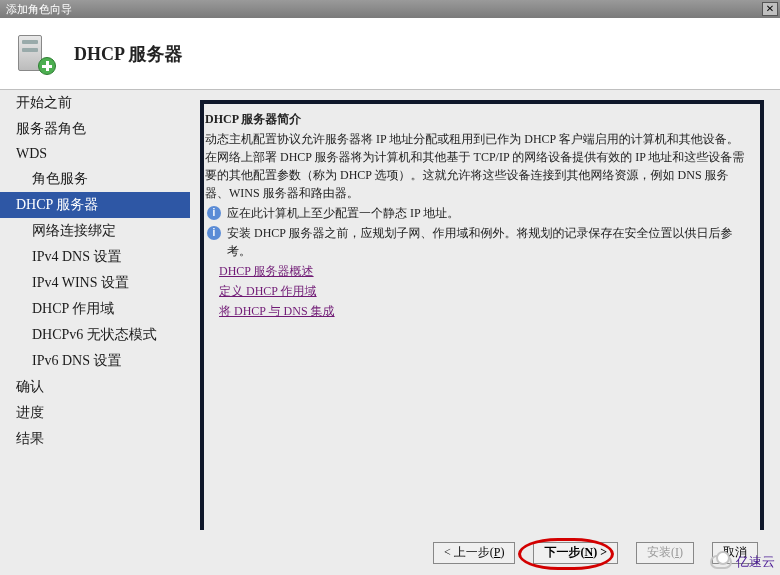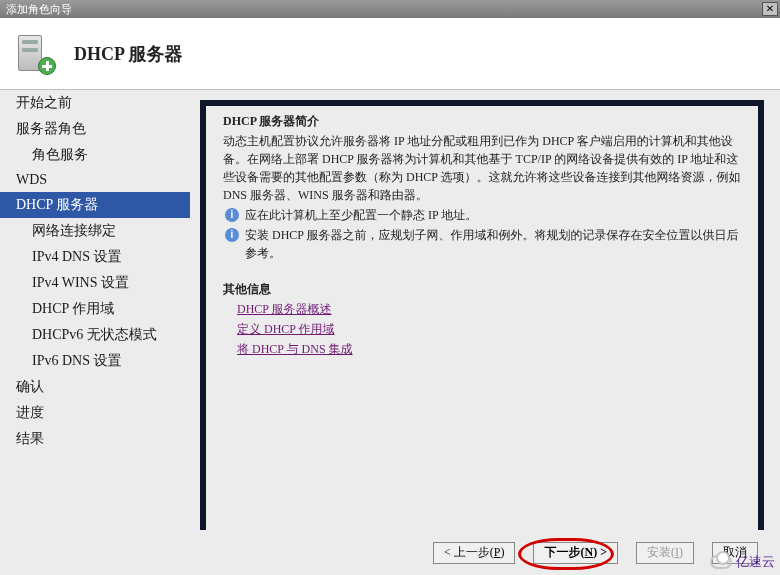--- a/index.html
+++ b/index.html
@@ -110,24 +110,24 @@
     background: #2e57a5;
     color: #fff;
   }
   .content {
     flex: 1;
     background: #ececec;
     position: relative;
     padding: 10px 16px 0 10px;
   }
   .content-box {
-    border: 6px solid #0f172a;
+    border: 4px solid #0f172a;
     background: #ececec;
     height: 461px;
-    padding: 6px 12px 0 17px;
+    padding: 6px 12px 0 1px;
     font-family: SimSun, serif;
     color: #222;
     line-height: 1.5;
   }
   .content-box .section-title {
     font-weight: bold;
     margin-top: 6px;
     margin-bottom: 2px;
   }
   .content-box .section-title.first { margin-top: 0; }
@@ -229,22 +229,22 @@
     <div class="server"></div>
     <div class="plus"></div>
   </div>
   <div class="header-title">DHCP 服务器</div>
 </div>
 
 <div class="body-area">
   <div class="sidebar" id="sidebar">
       <div class="item">开始之前</div>
       <div class="item">服务器角色</div>
+      <div class="item">WDS</div>
       <div class="item sub">角色服务</div>
-      <div class="item">WDS</div>
       <div class="item selected">DHCP 服务器</div>
       <div class="item sub">网络连接绑定</div>
       <div class="item sub">IPv4 DNS 设置</div>
       <div class="item sub">IPv4 WINS 设置</div>
       <div class="item sub">DHCP 作用域</div>
       <div class="item sub">DHCPv6 无状态模式</div>
       <div class="item sub">IPv6 DNS 设置</div>
       <div class="item">确认</div>
       <div class="item">进度</div>
       <div class="item">结果</div>
@@ -258,21 +258,20 @@
 
       <div class="note-row">
         <div class="info-icon">i</div>
         <div class="note-text">应在此计算机上至少配置一个静态 IP 地址。</div>
       </div>
       <div class="note-row">
         <div class="info-icon">i</div>
         <div class="note-text">安装 DHCP 服务器之前，应规划子网、作用域和例外。将规划的记录保存在安全位置以供日后参考。</div>
       </div>
 
-      <div class="section-title" style="margin-top:18px">其他信息</div>
       <a class="link">DHCP 服务器概述</a>
       <a class="link">定义 DHCP 作用域</a>
       <a class="link">将 DHCP 与 DNS 集成</a>
 
     </div>
   </div>
 </div>
 
 <div class="footer">
   <button>&lt; 上一步(<span class="underline-p">P</span>)</button>

